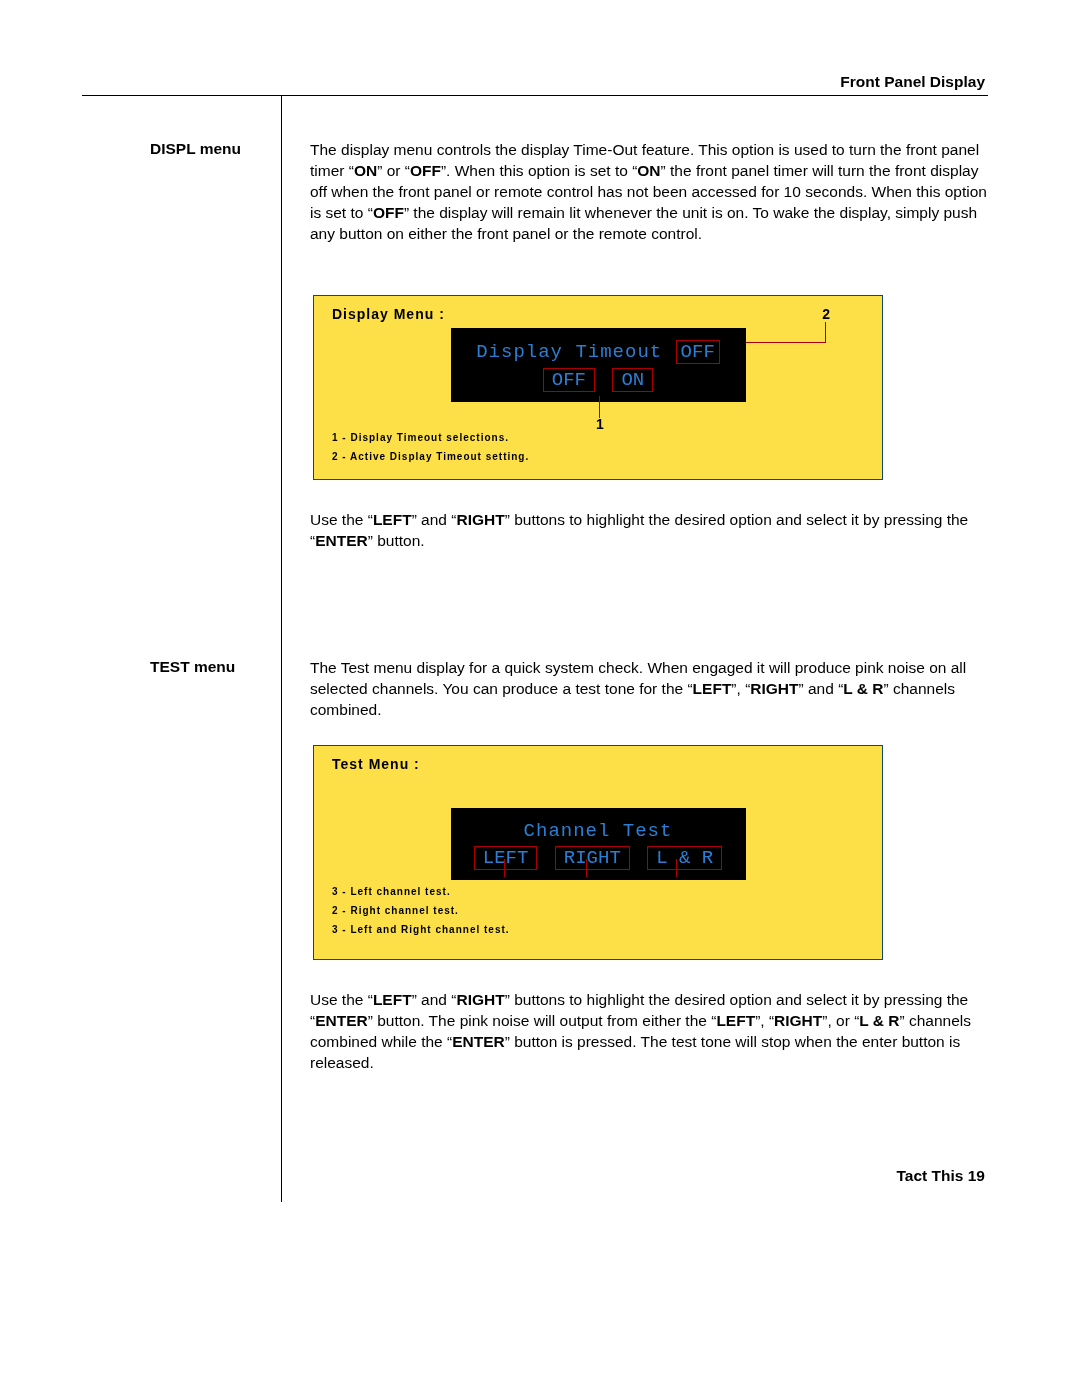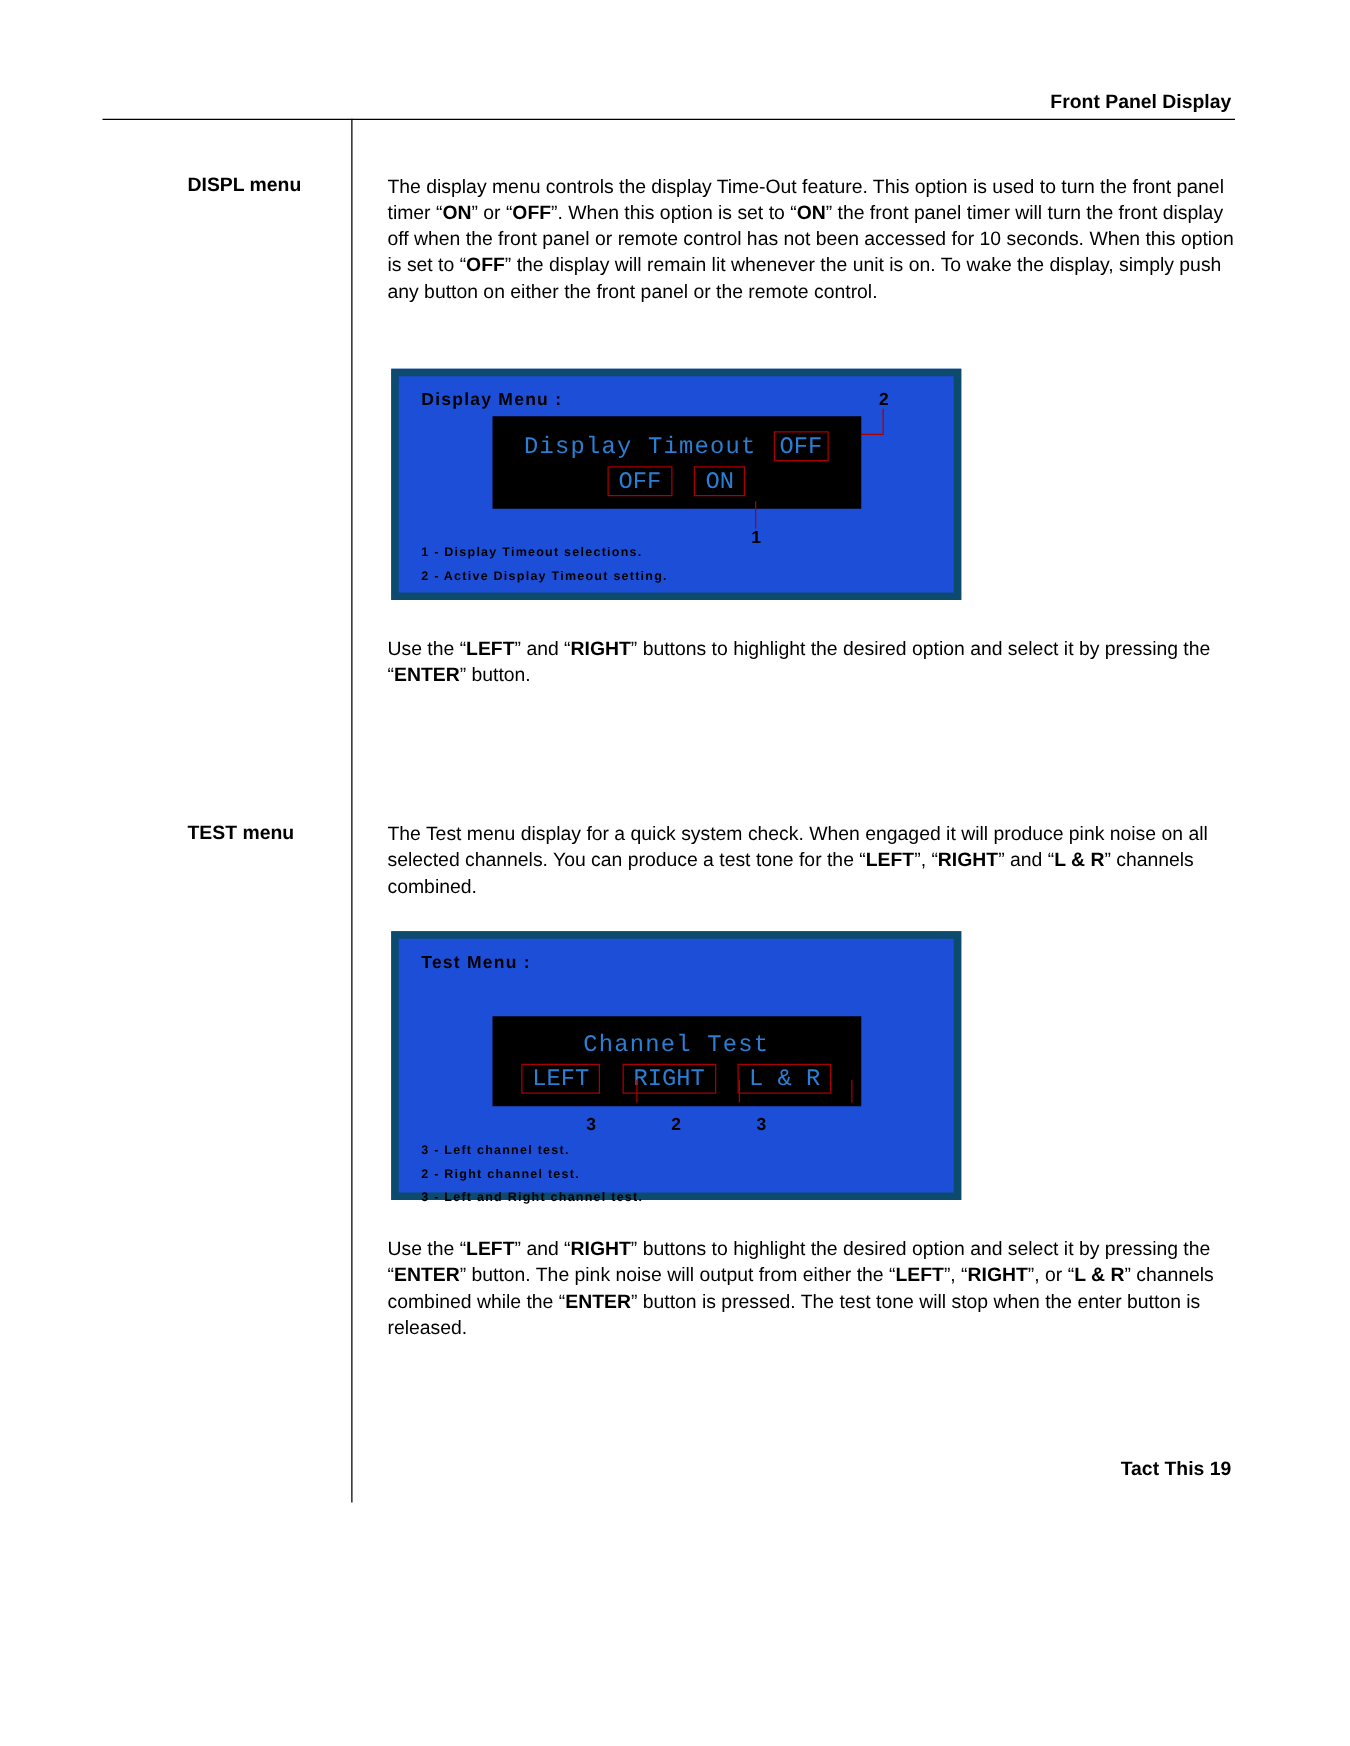--- a/index.html
+++ b/index.html
@@ -50,23 +50,23 @@
     font-weight: bold;
   }
   .content1 { position: absolute; left: 310px; right: 92px; top: 140px; }
   .content2 { position: absolute; left: 310px; right: 92px; top: 510px; }
   .content3 { position: absolute; left: 310px; right: 92px; top: 658px; }
   .content4 { position: absolute; left: 310px; right: 92px; top: 990px; }
   p { margin: 0; line-height: 1.35; }
   .panel {
     position: absolute;
     left: 313px;
-    width: 456px;
-    background: #1d4ed8;
-    border: 6px solid #0c4a6e;
+    width: 570px;
+    background: #fde047;
+    border: 1px solid #0c4a6e;
     box-sizing: border-box;
     padding: 10px 18px 14px 18px;
   }
   .panel-title {
     font-weight: bold;
     font-size: 14px;
     letter-spacing: 1px;
   }
   .screen {
     background: #000;
@@ -166,25 +166,20 @@
         <span class="opt">LEFT</span>
         <span class="opt">RIGHT</span>
         <span class="opt">L &amp; R</span>
       </div>
     </div>
 
     <div class="callout-line" style="left:190px; top:113px; width:1px; height:18px"></div>
     <div class="callout-line" style="left:272px; top:113px; width:1px; height:18px"></div>
     <div class="callout-line" style="left:362px; top:113px; width:1px; height:18px"></div>
 
-    <div style="text-align:center; margin-top:6px;">
-      <span class="callout-top" style="position:static; margin:0 28px">3</span>
-      <span class="callout-top" style="position:static; margin:0 28px">2</span>
-      <span class="callout-top" style="position:static; margin:0 28px">3</span>
-    </div>
 
     <div class="legend" style="margin-top:6px">3 - Left channel test.</div>
     <div class="legend">2 - Right channel test.</div>
     <div class="legend">3 - Left and Right channel test.</div>
   </div>
 
   <div class="content4">
     <p>
       <span>Use the “</span><b>LEFT</b><span>” and “</span><b>RIGHT</b><span>” buttons to highlight the desired option and select it by pressing the “</span><b>ENTER</b><span>” button. The pink noise will output from either the “</span><b>LEFT</b><span>”, “</span><b>RIGHT</b><span>”, or “</span><b>L &amp; R</b><span>” channels combined while the “</span><b>ENTER</b><span>” button is pressed.  The test tone will stop when the enter button is released.</span>
     </p>

